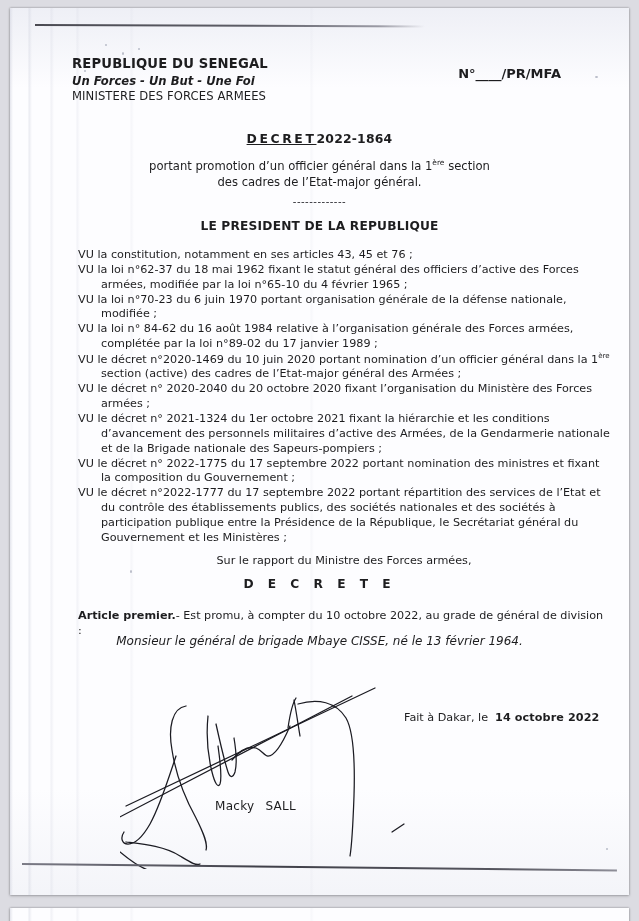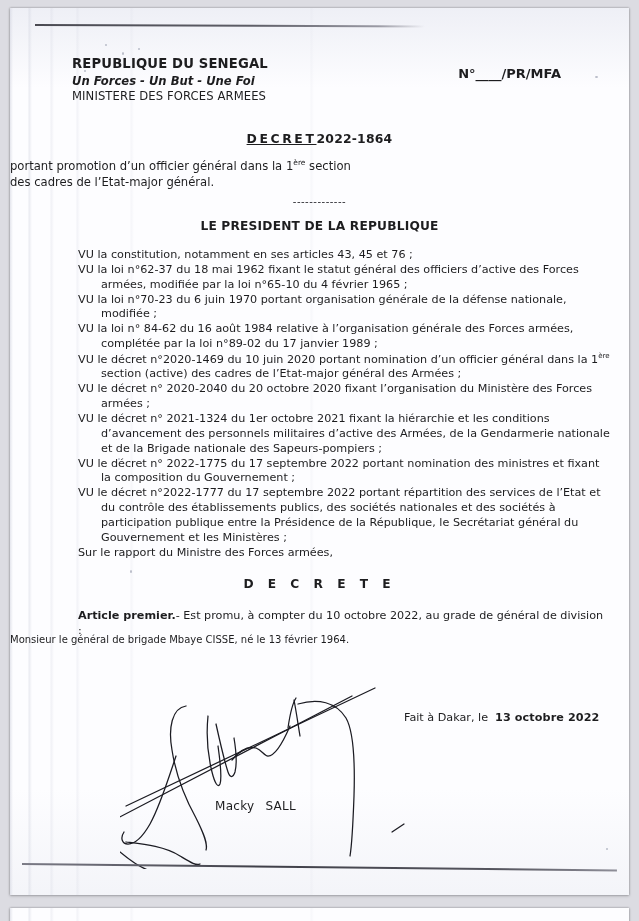--- a/index.html
+++ b/index.html
@@ -94,21 +94,21 @@
 
   .decree-line {
     position: absolute; top: 123px; left: 0; right: 0;
     text-align: center; font-weight: bold; font-size: 12.4px;
   }
   .decree-word { text-decoration: underline; letter-spacing: 2.6px; }
   .decree-num { letter-spacing: .2px; }
 
   .subtitle {
     position: absolute; top: 150px; left: 0; right: 0;
-    text-align: left; font-size: 11.6px; line-height: 1.42;
+    text-align: center; font-size: 11.6px; line-height: 1.42;
   }
   .subtitle sup { font-size: 7.5px; vertical-align: super; }
 
   .dashes {
     position: absolute; top: 188px; left: 0; right: 0;
     text-align: center; font-size: 10px; letter-spacing: .5px; color: #2a2a30;
   }
 
   .president {
     position: absolute; top: 211px; left: 0; right: 0;
@@ -118,35 +118,35 @@
   .vus {
     position: absolute; top: 240px; left: 68px; right: 19px;
     font-size: 11.2px; line-height: 1.325;
   }
   .vu {
     padding-left: 23px;
     text-indent: -23px;
     margin-bottom: 0;
   }
   .vu sup { font-size: 7px; vertical-align: super; }
-  .rapport { margin-top: 0; }
+  .rapport { margin-top: 8px; text-align: center; }
 
   .decrete {
     position: absolute; top: 569px; left: 0; right: 0;
     text-align: center; font-weight: bold; font-size: 12.2px; letter-spacing: 5px;
   }
 
   .art1 {
     position: absolute; top: 600px; left: 68px; right: 19px;
     font-size: 11.2px; line-height: 1.36;
   }
   .art1 b { font-weight: bold; }
   .promoted {
     position: absolute; top: 626px; left: 0; right: 0;
-    font-size: 10px;
+    text-align: center; font-size: 12px; font-style: italic;
   }
   .art2 {
     position: absolute; top: 658px; left: 68px; right: 17px;
     font-size: 11.2px; line-height: 1.36;
   }
   .art2 b { font-weight: bold; }
 
   .place-date {
     position: absolute; top: 703px; left: 394px;
     font-size: 11.2px; white-space: nowrap;
@@ -225,21 +225,21 @@
   <div class="decrete">D E C R E T E</div>
 
   <div class="art1">
     <b>Article premier.</b><span>- Est promu, à compter du 10 octobre 2022, au grade de général de division :</span>
   </div>
 
   <div class="promoted">Monsieur le général de brigade Mbaye CISSE, né le 13 février 1964.</div>
 
 
   <div class="place-date">
-    <span>Fait à Dakar, le</span><span class="date">13 octobre 2022</span>
+    <span>Fait à Dakar, le</span><span class="date">14 octobre 2022</span>
   </div>
 
   <svg class="sig-svg" width="330" height="185" viewBox="0 0 330 185">
     <g fill="none" stroke="#1b1b22" stroke-width="1.25" stroke-linecap="round" stroke-linejoin="round">
 
       <path d="M -8 137 L 232 12"></path>
       <path d="M 6 122 L 255 4"></path>
 
       <path d="M 66 22 C 52 24, 48 44, 52 66 C 56 92, 66 116, 76 134 C 84 150, 88 160, 86 166"></path>
       <path d="M 88 32 C 86 52, 88 72, 92 88 C 95 100, 98 104, 100 100 C 102 94, 100 76, 98 62"></path>

